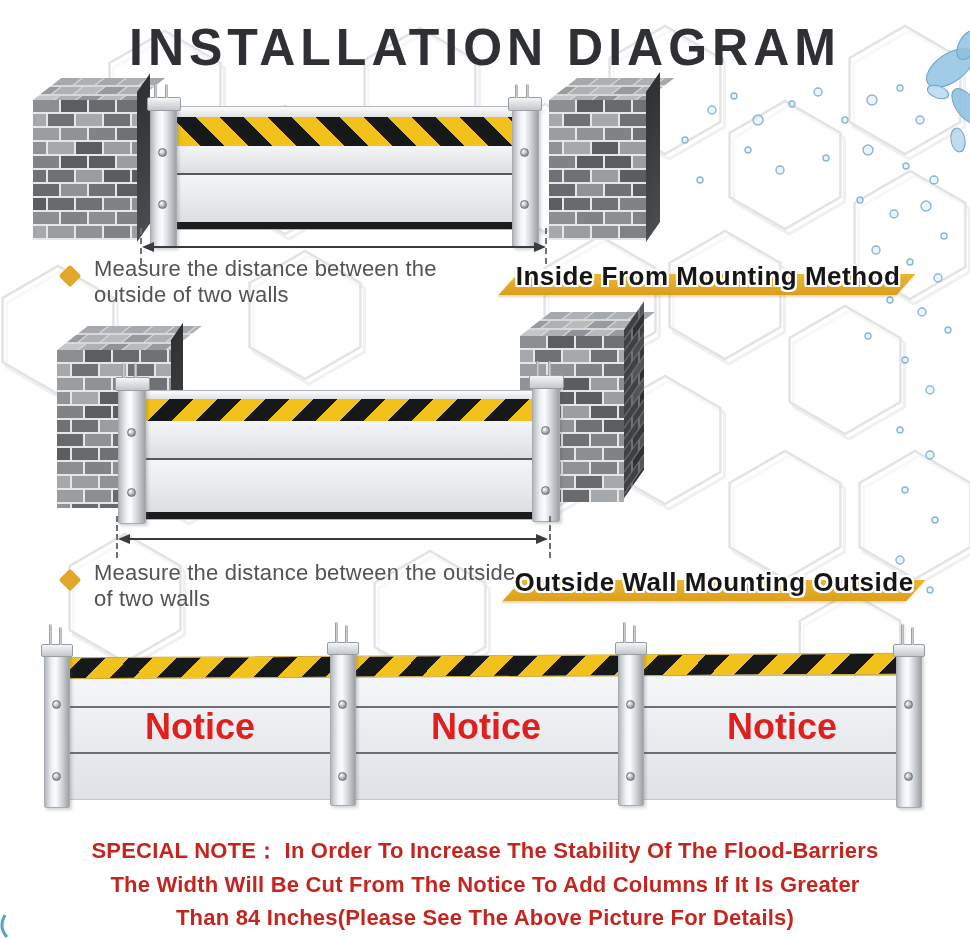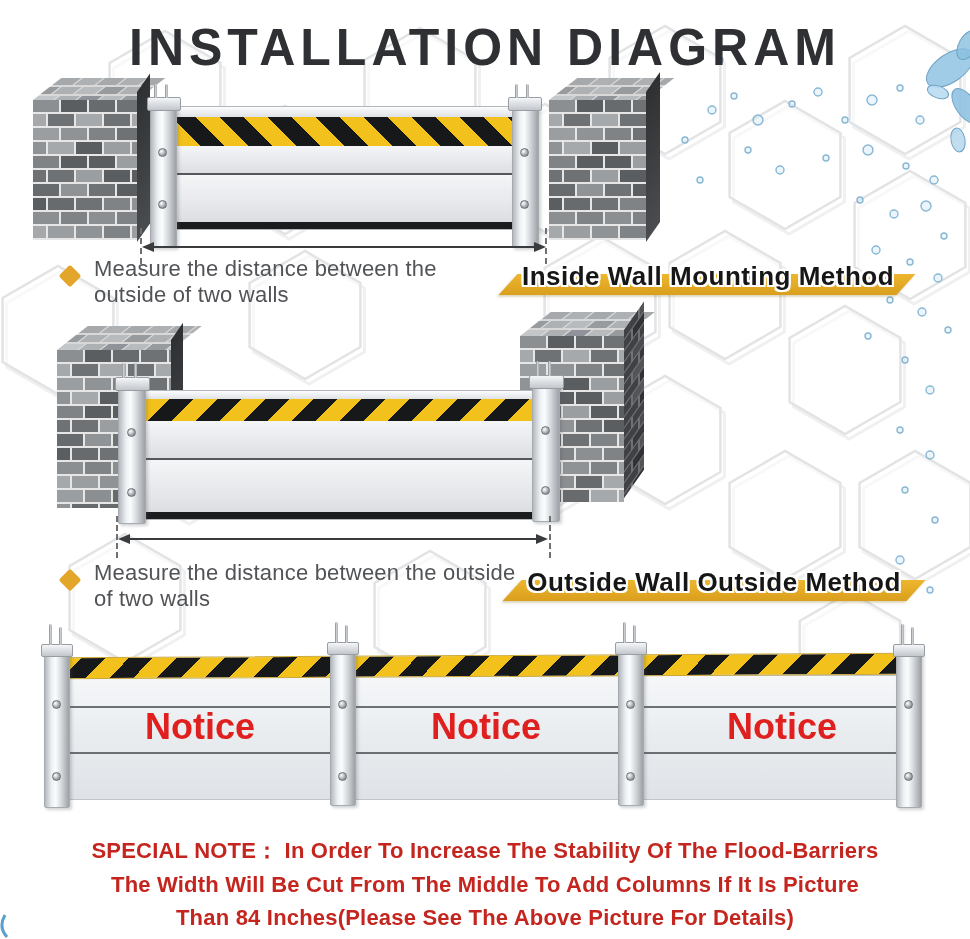--- a/index.html
+++ b/index.html
@@ -314,21 +314,21 @@
     <div class="dashv" style="left:140px;top:228px;height:36px;"></div>
     <div class="dashv" style="left:545px;top:228px;height:36px;"></div>
     <div class="mline" style="left:148px;top:246px;width:392px;"></div>
     <div class="ah l" style="left:142px;top:242px;"></div>
     <div class="ah r" style="left:534px;top:242px;"></div>
 
     <div class="diamond" style="left:62px;top:268px;"></div>
     <div class="note-text" style="left:94px;top:256px;width:380px;">Measure the distance between the outside of two walls</div>
 
     <div class="banner-bar" style="left:508px;top:274px;width:398px;"></div>
-    <div class="banner-label" style="left:496px;top:261px;width:424px;">Inside Wall Mounting Method</div>
+    <div class="banner-label" style="left:496px;top:261px;width:424px;">Inside From Mounting Method</div>
   </div>
 
   <div>
     <div class="bricks wall-top" style="left: 57px; top: 326px; width: 114px; height: 24px; background: rgb(216, 216, 216);">
         <i style="left:0px;top:0px;width:20px;height:7px;background:#a6a9ac"></i>
         <i style="left:22px;top:0px;width:20px;height:7px;background:#aeb1b4"></i>
         <i style="left:44px;top:0px;width:20px;height:7px;background:#a6a9ac"></i>
         <i style="left:66px;top:0px;width:20px;height:7px;background:#aeb1b4"></i>
         <i style="left:88px;top:0px;width:20px;height:7px;background:#a6a9ac"></i>
         <i style="left:110px;top:0px;width:20px;height:7px;background:#aeb1b4"></i>
@@ -542,21 +542,21 @@
     <div class="dashv" style="left:116px;top:516px;height:42px;"></div>
     <div class="dashv" style="left:549px;top:516px;height:42px;"></div>
     <div class="mline" style="left:124px;top:538px;width:418px;"></div>
     <div class="ah l" style="left:118px;top:534px;"></div>
     <div class="ah r" style="left:536px;top:534px;"></div>
 
     <div class="diamond" style="left:62px;top:572px;"></div>
     <div class="note-text" style="left:94px;top:560px;width:430px;">Measure the distance between the outside of two walls</div>
 
     <div class="banner-bar" style="left:512px;top:580px;width:404px;"></div>
-    <div class="banner-label" style="left:498px;top:567px;width:432px;">Outside Wall Outside Method</div>
+    <div class="banner-label" style="left:498px;top:567px;width:432px;">Outside Wall Mounting Outside</div>
   </div>
 
   <div>
     <div class="npanel" style="left:56px;top:675px;width:856px;height:123px;">
       <div class="ndiv" style="top:30px;"></div>
       <div class="ndiv" style="top:76px;"></div>
     </div>
     <div class="stripe2 abs" style="left:56px;top:655px;width:856px;height:20px;z-index:3;transform:rotate(-0.3deg);border:1px solid #caa83a;"></div>
 
     <div class="post" style="left:44px;top:650px;width:24px;height:156px;z-index:4;"></div>
@@ -587,17 +587,17 @@
     <div class="screw" style="left:904px;top:700px;"></div>
     <div class="screw" style="left:904px;top:772px;"></div>
 
     <div class="notice" style="left:100px;top:706px;">Notice</div>
     <div class="notice" style="left:386px;top:706px;">Notice</div>
     <div class="notice" style="left:682px;top:706px;">Notice</div>
   </div>
 
   <div>
     <div class="snote" style="top:836px;">SPECIAL NOTE：  In Order To Increase The Stability Of The Flood-Barriers</div>
-    <div class="snote" style="top:872px;">The Width Will Be Cut From The Middle To Add Columns If It Is Picture</div>
+    <div class="snote" style="top:872px;">The Width Will Be Cut From The Notice To Add Columns If It Is Greater</div>
     <div class="snote" style="top:905px;">Than 84 Inches(Please See The Above Picture For Details)</div>
   </div>
 
 </div>
 
 </body></html>

